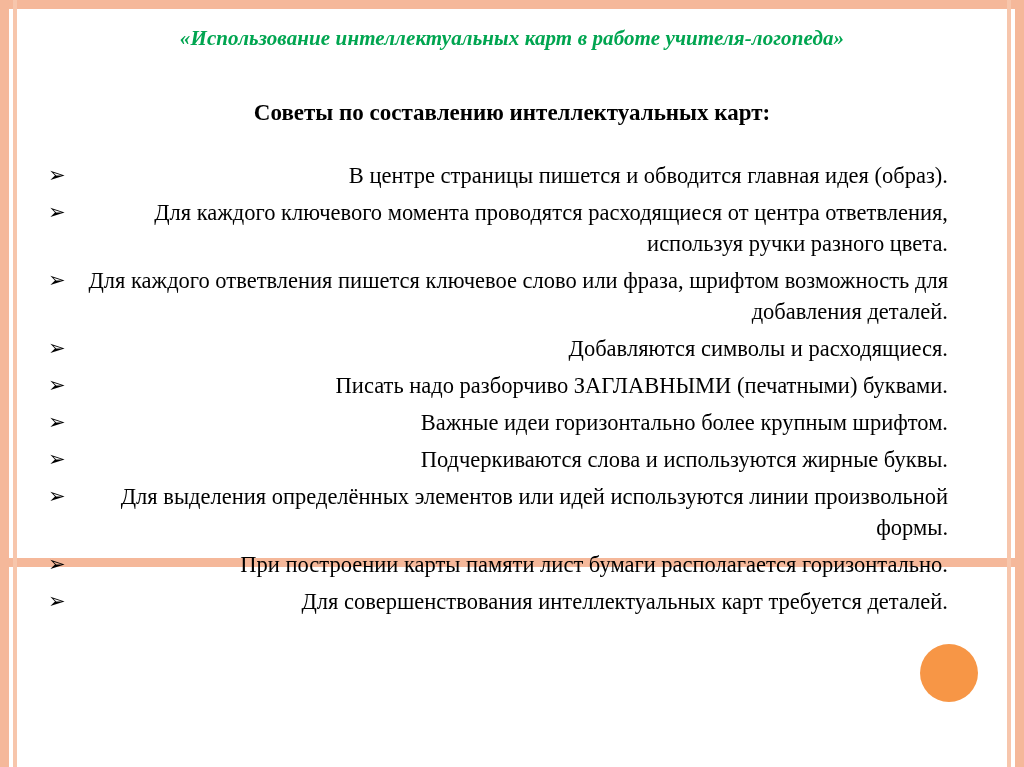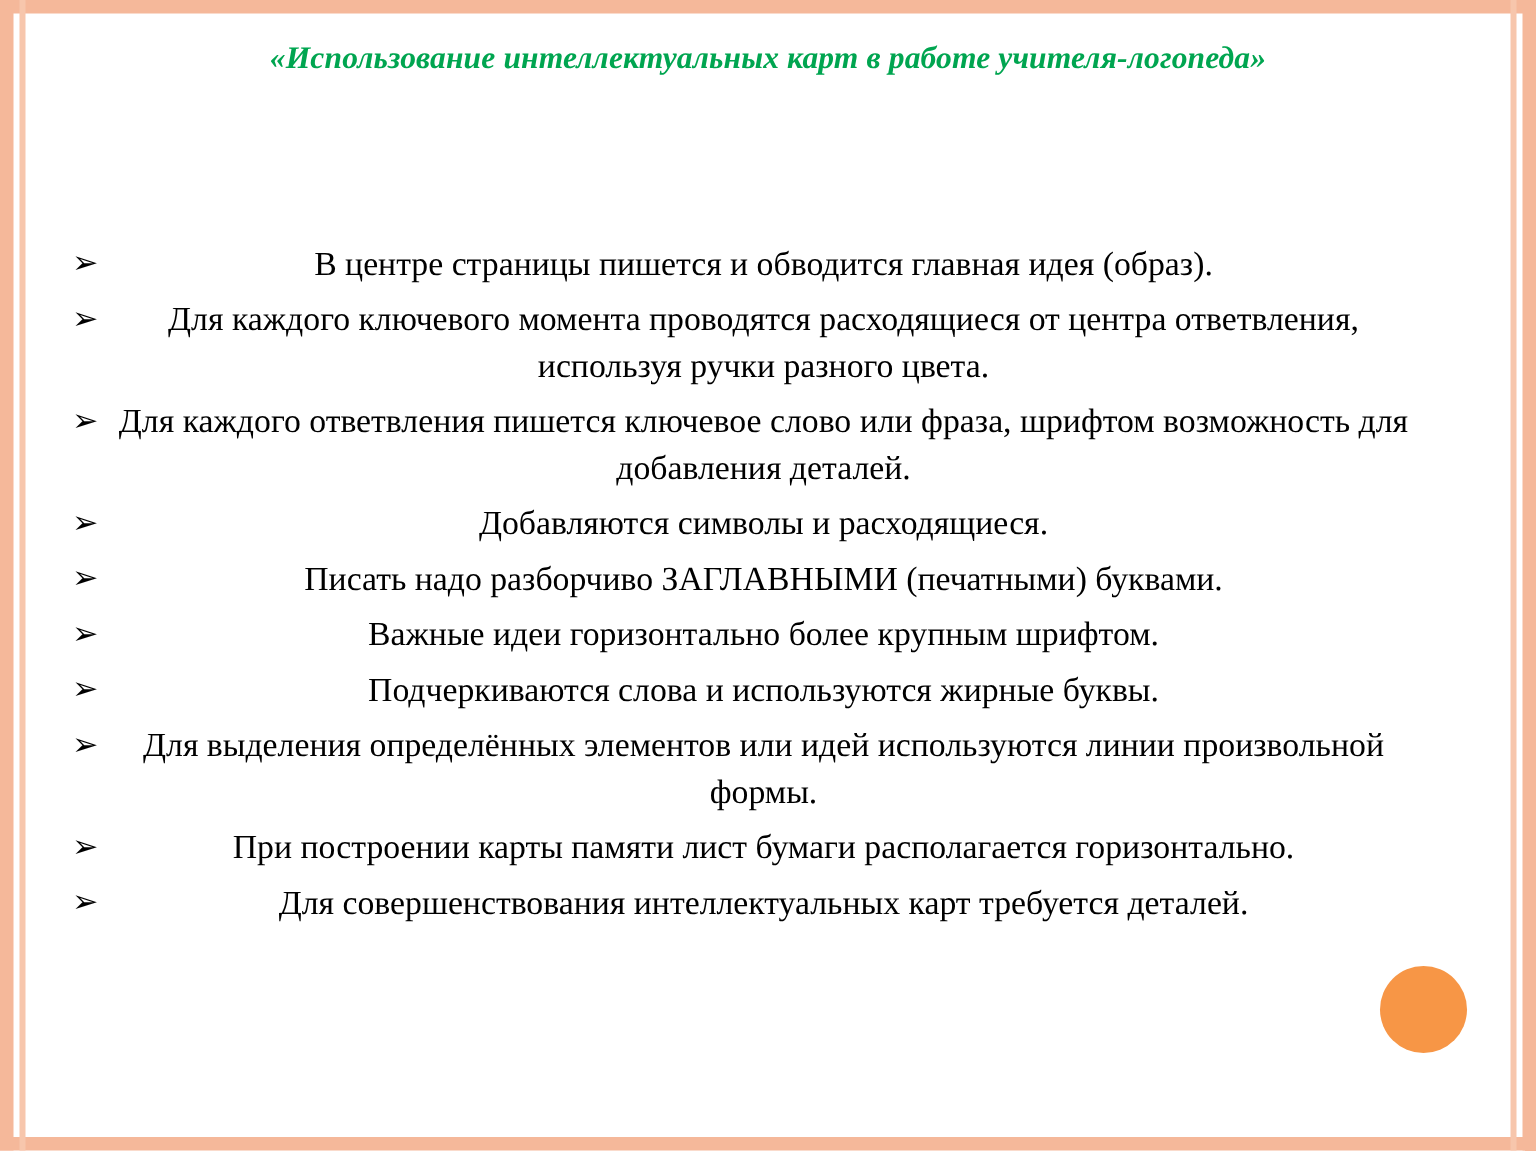--- a/index.html
+++ b/index.html
@@ -9,21 +9,21 @@
   body {
     width: 1024px;
     height: 767px;
     background: #ffffff;
     font-family: "Liberation Serif", serif;
     overflow: hidden;
   }
   .slide {
     position: relative;
     width: 1024px;
-    height: 767px;
+    height: 567px;
     background: #ffffff;
     box-sizing: border-box;
   }
   
   .frame-top {
     position: absolute;
     top: 0; left: 0;
     width: 1024px;
     height: 9px;
     background: #f5b89a;
@@ -111,37 +111,38 @@
     color: #000000;
     font-size: 21px;
     line-height: 30px;
     font-family: "DejaVu Sans", sans-serif;
   }
   .bullet-text {
     flex: 1 1 auto;
     font-size: 22.5px;
     line-height: 31px;
     color: #000000;
-    text-align: center;
+    text-align: right;
   }
 </style>
 </head>
 <body>
 
 <div class="slide">
 
   <div class="frame-top"></div>
   <div class="frame-bottom"></div>
   <div class="frame-left"></div>
   <div class="frame-left2"></div>
   <div class="frame-right"></div>
   <div class="frame-right2"></div>
   <div class="dot"></div>
 
   <div class="title">«Использование интеллектуальных карт в работе учителя-логопеда»</div>
+  <div class="subtitle">Советы по составлению интеллектуальных карт:</div>
 
   <div class="content">
 
     <div class="bullet-row">
       <span class="bullet-mark">➢</span>
       <span class="bullet-text">В центре страницы пишется и обводится главная идея (образ).</span>
     </div>
 
     <div class="bullet-row">
       <span class="bullet-mark">➢</span>

